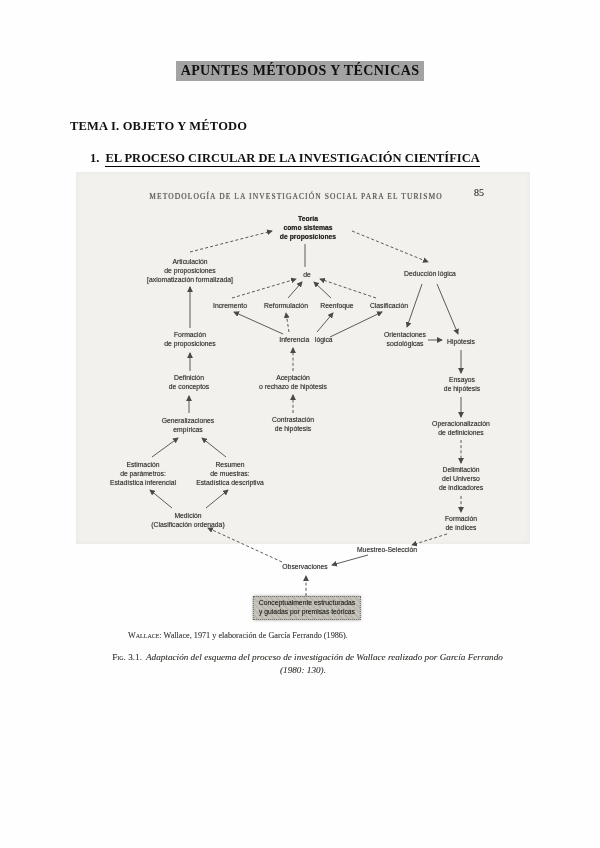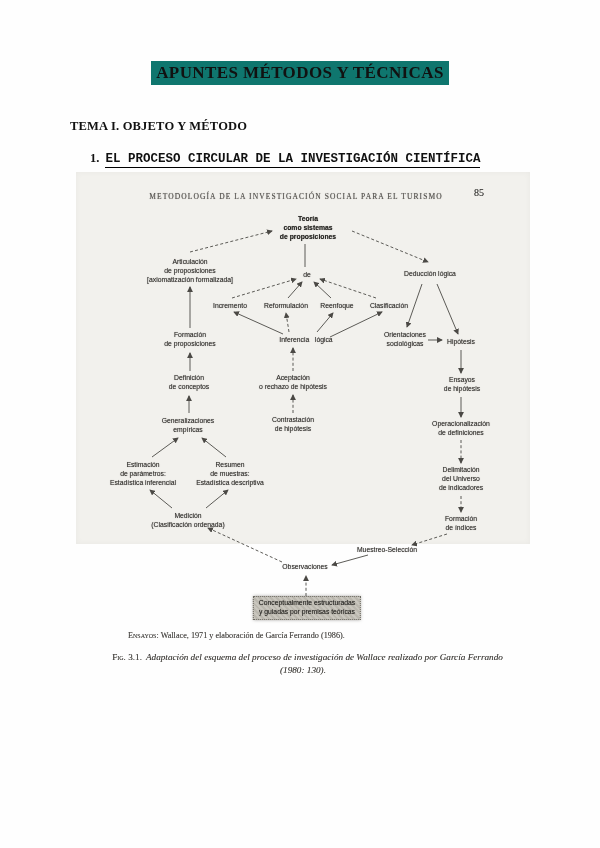--- a/index.html
+++ b/index.html
@@ -2,29 +2,29 @@
 <html><head>
 <meta charset="utf-8">
 <style>
   html,body { margin:0; padding:0; background:#ffffff; }
   .page {
     position:relative; width:600px; height:848px; background:#fefefe;
     font-family:"Liberation Serif", serif; overflow:hidden;
   }
   .doc-title-wrap { position:absolute; top:61px; left:0; right:0; text-align:center; }
   .doc-title {
-    display:inline-block; background:#0f766e; color:#111;
-    font-weight:bold; font-size:17px; letter-spacing:0.4px; padding:2px 5px;
+    display:inline-block; background:#a3a3a3; color:#111;
+    font-weight:bold; font-size:14px; letter-spacing:0.4px; padding:2px 5px;
   }
   .tema {
     position:absolute; top:119px; left:70px; margin:0;
     font-size:12.5px; font-weight:bold; color:#111; letter-spacing:0.2px;
   }
   .item { position:absolute; top:151px; left:90px; font-size:12.5px; font-weight:bold; color:#111; }
-  .item-title { border-bottom:1.6px solid #000; padding-bottom:1px; margin-left:6px;font-family:Liberation Mono, monospace; }
+  .item-title { border-bottom:1.6px solid #000; padding-bottom:1px; margin-left:6px; }
 
   .scan {
     position:absolute; top:172px; left:76px; width:454px; height:372px;
     background:#f2f1ed; box-shadow:0 0 6px rgba(0,0,0,0.04) inset;
   }
   .scan-header {
     position:absolute; top:20px; left:55px; width:330px; text-align:center;
     font-family:"Liberation Serif", serif; font-size:7.5px; letter-spacing:1.1px;
     color:#5d5b57; text-shadow:0 0 0.7px rgba(90,88,84,.8);
   }
@@ -164,21 +164,21 @@
 (Clasificación ordenada)</div>
         <div class="dnode" style="left: 385px; top: 343px;">Formación
 de índices</div>
         <div class="dnode" style="left: 311px; top: 374px;">Muestreo-Selección</div>
         <div class="dnode" style="left: 229px; top: 391px;">Observaciones</div>
         <div class="dnode box" style="left: 231px; top: 424px;">Conceptualmente estructuradas
 y guiadas por premisas teóricas</div>
       </div>
 
     <div class="scan-source">
-      <span class="src-label">Ensayos:</span>
+      <span class="src-label">Wallace:</span>
       <span class="src-text">Wallace, 1971 y elaboración de García Ferrando (1986).</span>
     </div>
 
     <div class="scan-figcap">
       <span class="fig-label">Fig. 3.1.</span><span class="fig-text">Adaptación del esquema del proceso de investigación de Wallace realizado por García Ferrando (1980: 130).</span>
     </div>
   </div>
 
 </div>
 

